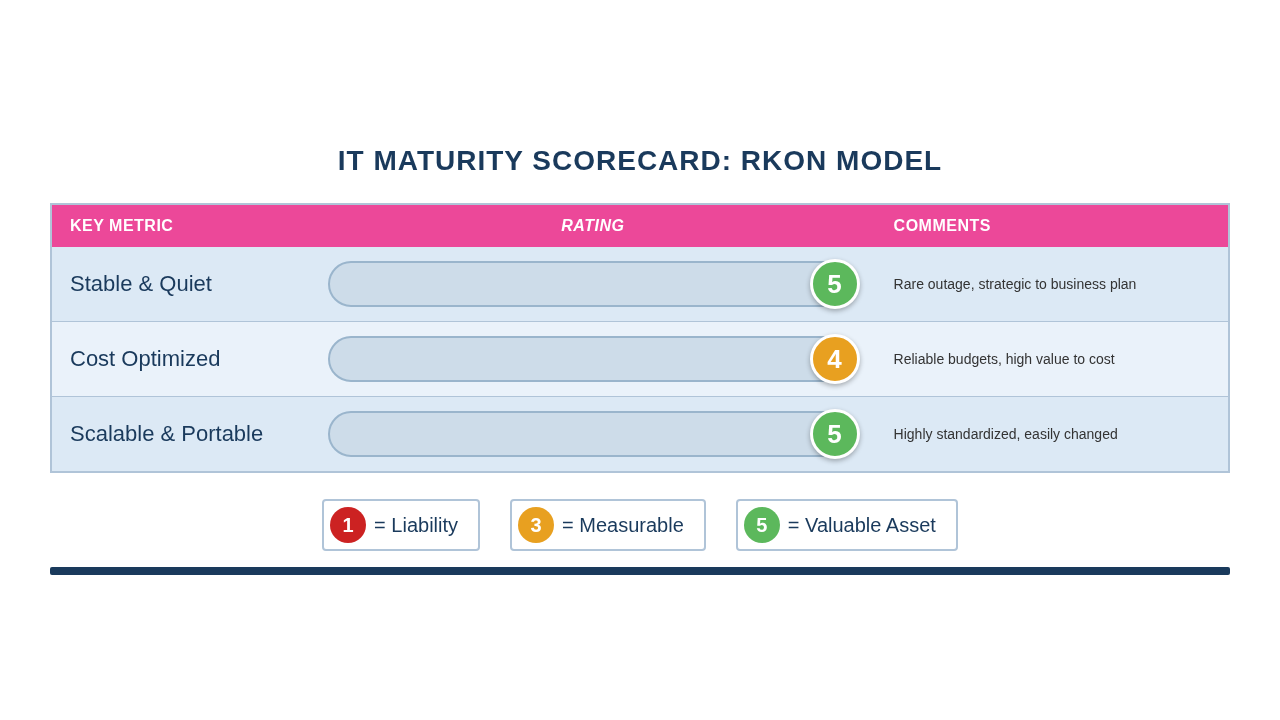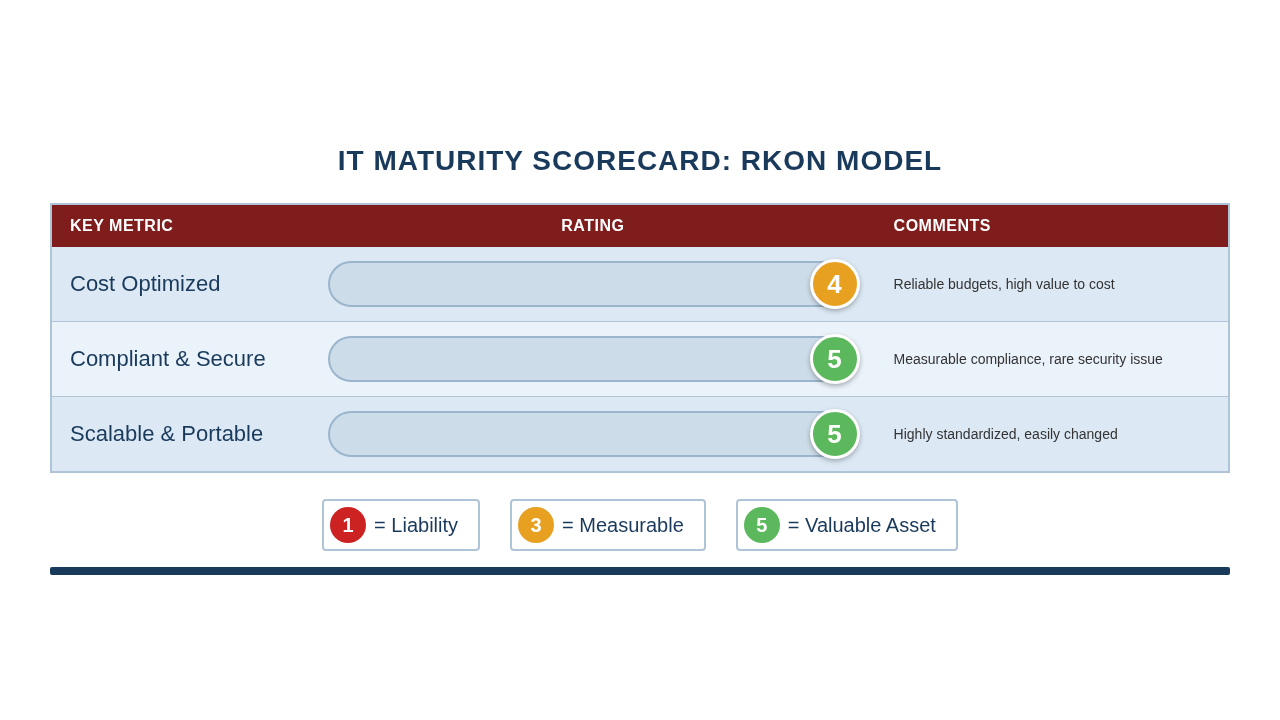--- a/index.html
+++ b/index.html
@@ -33,35 +33,36 @@
       margin-bottom: 10px;
     }
 
     .scorecard-table {
       width: 100%;
       border-collapse: collapse;
       border: 2px solid #b0c4d8;
     }
 
     .header-row th {
-      background-color: #7f1d1d;
+      background-color: #ec4899;
       color: #ffffff;
       font-size: 16px;
       font-weight: 700;
       padding: 12px 18px;
       text-align: left;
       letter-spacing: 0.5px;
     }
 
     .header-row th:first-child {
       width: 22%;
     }
     .header-row th:nth-child(2) {
       width: 48%;
       text-align: center;
+      font-style: italic;
     }
     .header-row th:nth-child(3) {
       width: 30%;
       margin-top: 32px;
     }
 
     .data-row td {
       padding: 14px 18px;
       border-bottom: 1px solid #b0c4d8;
       vertical-align: middle;
@@ -191,41 +192,41 @@
 
   <table class="scorecard-table">
     <thead>
       <tr class="header-row">
         <th>KEY METRIC</th>
         <th>RATING</th>
         <th>COMMENTS</th>
       </tr>
     </thead>
     <tbody id="table-body">
+    <tr class="data-row">
+      <td class="metric-cell">Stable &amp; Quiet</td>
+      <td class="rating-cell">
+        <div class="rating-bar-wrapper">
+          <div class="rating-bar">
+            <div class="rating-badge badge-green">5</div>
+          </div>
+        </div>
+      </td>
+      <td class="comment-cell">Rare outage, strategic to business plan</td>
+    </tr>
         <tr class="data-row">
       <td class="metric-cell">Cost Optimized</td>
       <td class="rating-cell">
         <div class="rating-bar-wrapper">
           <div class="rating-bar">
             <div class="rating-badge badge-orange">4</div>
           </div>
         </div>
       </td>
       <td class="comment-cell">Reliable budgets, high value to cost</td>
-    </tr>
-        <tr class="data-row">
-      <td class="metric-cell">Compliant &amp; Secure</td>
-      <td class="rating-cell">
-        <div class="rating-bar-wrapper">
-          <div class="rating-bar">
-            <div class="rating-badge badge-green">5</div>
-          </div>
-        </div>
-      </td>
-      <td class="comment-cell">Measurable compliance, rare security issue</td>
     </tr>
         <tr class="data-row">
       <td class="metric-cell">Scalable &amp; Portable</td>
       <td class="rating-cell">
         <div class="rating-bar-wrapper">
           <div class="rating-bar">
             <div class="rating-badge badge-green">5</div>
           </div>
         </div>
       </td>

